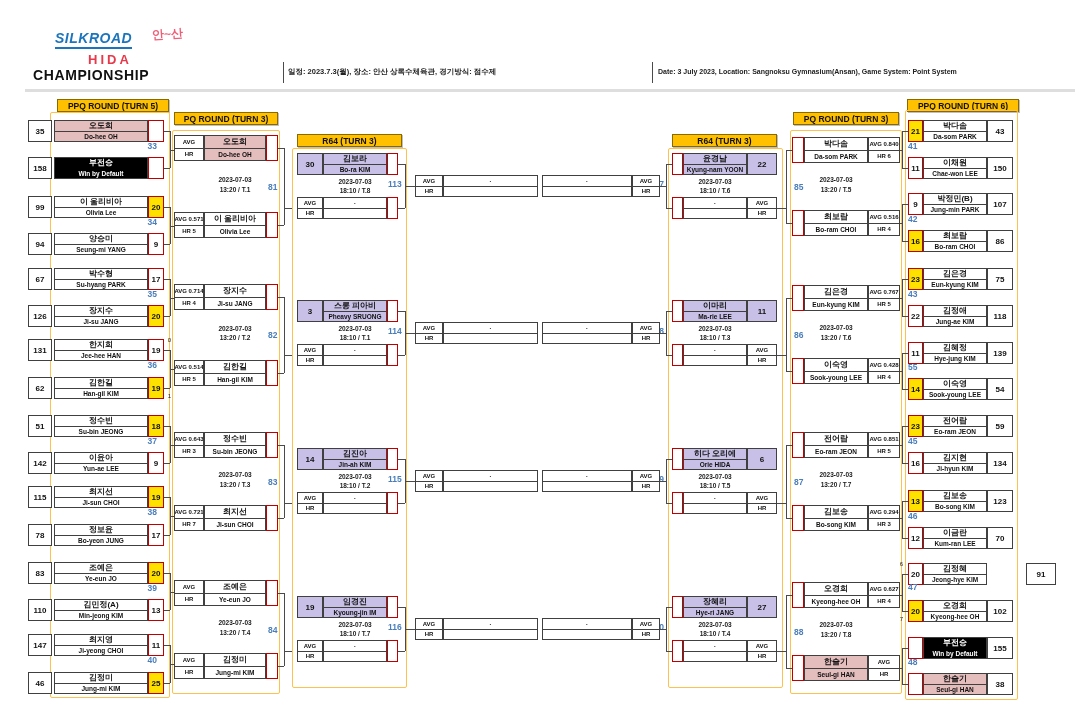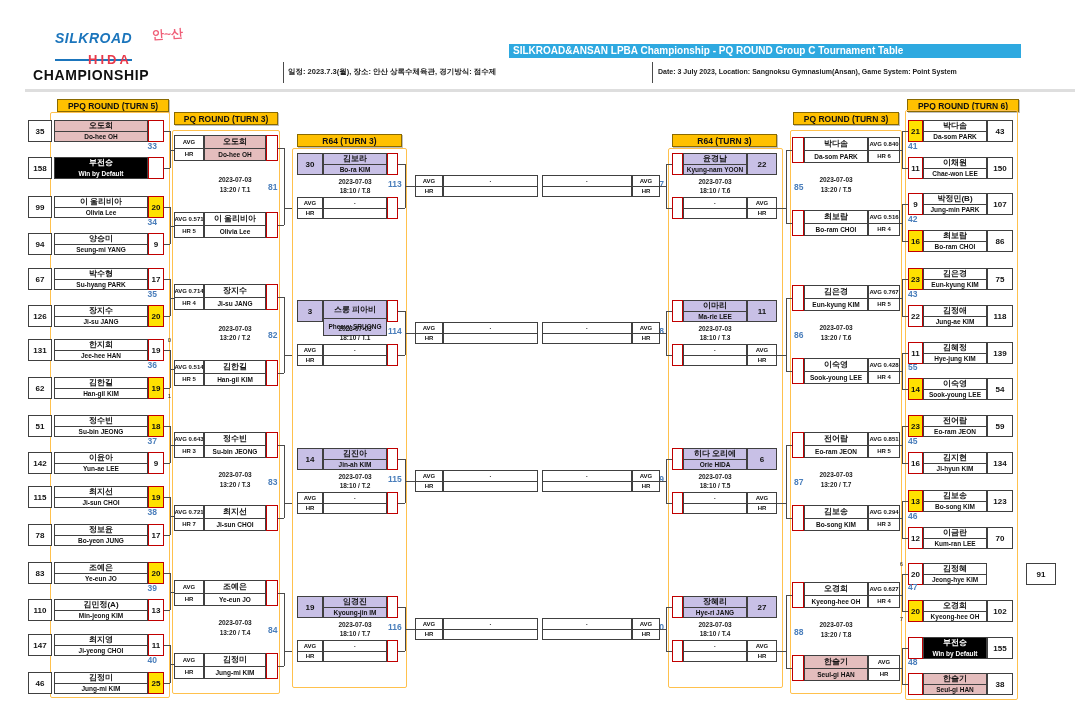--- a/index.html
+++ b/index.html
@@ -24,39 +24,38 @@
   .mnum>div{width:100%;}
   .mnum.r>div{text-align:right;}
   .mnum.l>div{text-align:left;}
   .dateb{display:flex;flex-direction:column;align-items:center;justify-content:center;
          font-size:6.5px;font-weight:bold;color:#1a1a1a;line-height:1.4;}
   .dateb>div{white-space:nowrap;}
   .tb{font-size:6px;color:#222;text-align:center;line-height:8px;}
   .colhead{background:#ffc000;border:1px solid #8a6a00;font-weight:bold;font-size:8.5px;
            display:flex;align-items:center;justify-content:center;box-shadow:1px 1px 0 rgba(0,0,0,.25);white-space:nowrap;}
   .container{border:1.5px solid #ffc14d;border-radius:2px;}
-  .slk{font-size:14px;font-weight:bold;font-style:italic;color:#1b75bc;border-bottom:2px solid #1b75bc;padding-bottom:13px;letter-spacing:.5px;}
+  .slk{font-size:14px;font-weight:bold;font-style:italic;color:#1b75bc;border-bottom:2px solid #1b75bc;padding-bottom:1px;letter-spacing:.5px;}
   .ansan{font-size:12px;font-weight:bold;color:#ef5e77;transform:rotate(-4deg);}
   .lpba{font-size:13px;font-weight:bold;color:#e8394a;letter-spacing:3px;}
   .champ{font-size:14px;font-weight:bold;color:#101010;letter-spacing:.6px;}
   .ttl{font-size:15px;font-weight:bold;text-align:center;white-space:nowrap;}
   .bluebar{background:#2ea9e0;color:#fff;font-size:10px;font-weight:bold;line-height:14px;padding-left:4px;white-space:nowrap;overflow:hidden;}
   .info{font-size:7.5px;font-weight:bold;color:#222;white-space:nowrap;}
 </style>
 </head>
 <body>
 
 <div id="canvas">
 
   <div class="abs slk" style="left:55px;top:30px;">SILKROAD</div>
   <div class="abs ansan" style="left:152px;top:26px;">안~산</div>
   <div class="abs lpba" style="left:88px;top:52px;">HIDA</div>
   <div class="abs champ" style="left:33px;top:67px;">CHAMPIONSHIP</div>
 
-  <div class="abs bluebar" style="left:509px;top:44px;width:512px;height:14px;">SILKROAD&amp;ANSAN LPBA Championship - PQ ROUND Group C Tournament Table</div>
 
   <div class="abs ln" style="left:283px;top:62px;width:1px;height:21px;"></div>
   <div class="abs info" style="left:288px;top:67px;">일정: 2023.7.3(월), 장소: 안산 상록수체육관, 경기방식: 점수제</div>
   <div class="abs ln" style="left:652px;top:62px;width:1px;height:21px;"></div>
   <div class="abs info" style="left:658px;top:68px;font-size:7px;">Date: 3 July 2023, Location: Sangnoksu Gymnasium(Ansan), Game System: Point System</div>
   <div class="abs" style="left:25px;top:89px;width:1050px;height:3px;background:#dedede;"></div>
 
   <div class="abs colhead" style="left:57px;top:99px;width:112px;height:13px;">PPQ ROUND (TURN 5)</div>
   <div class="abs colhead" style="left:174px;top:112px;width:104px;height:13px;">PQ ROUND (TURN 3)</div>
   <div class="abs colhead" style="left:297px;top:134px;width:105px;height:13px;">R64 (TURN 3)</div>
@@ -436,21 +435,21 @@
       <div class="s1">AVG</div>
       <div class="s1">HR</div>
     </div>
     <div class="abs cell" style="left: 443px; top: 175px; width: 95px; height: 22px;">
       <div class="s1">·</div>
       <div class="s1"></div>
     </div>
     <div class="abs cell purple" style="left: 297px; top: 300px; width: 26px; height: 22px;">
       <div class="l1">3</div>
     </div>
-    <div class="abs cell purple" style="left: 323px; top: 300px; width: 64px; height: 36px;">
+    <div class="abs cell purple" style="left: 323px; top: 300px; width: 64px; height: 22px;">
       <div class="l1">스롱 피아비</div>
       <div class="l2">Pheavy SRUONG</div>
     </div>
     <div class="abs slot" style="left: 387px; top: 300px; width: 11px; height: 22px;"></div>
     <div class="abs dateb" style="left: 317px; top: 323px; width: 76px; height: 20px;">
       <div>2023-07-03</div>
       <div>18:10 / T.1</div>
     </div>
     <div class="abs mnum l" style="left: 388px; top: 326px; width: 18px; height: 10px;">
       <div>114</div>

